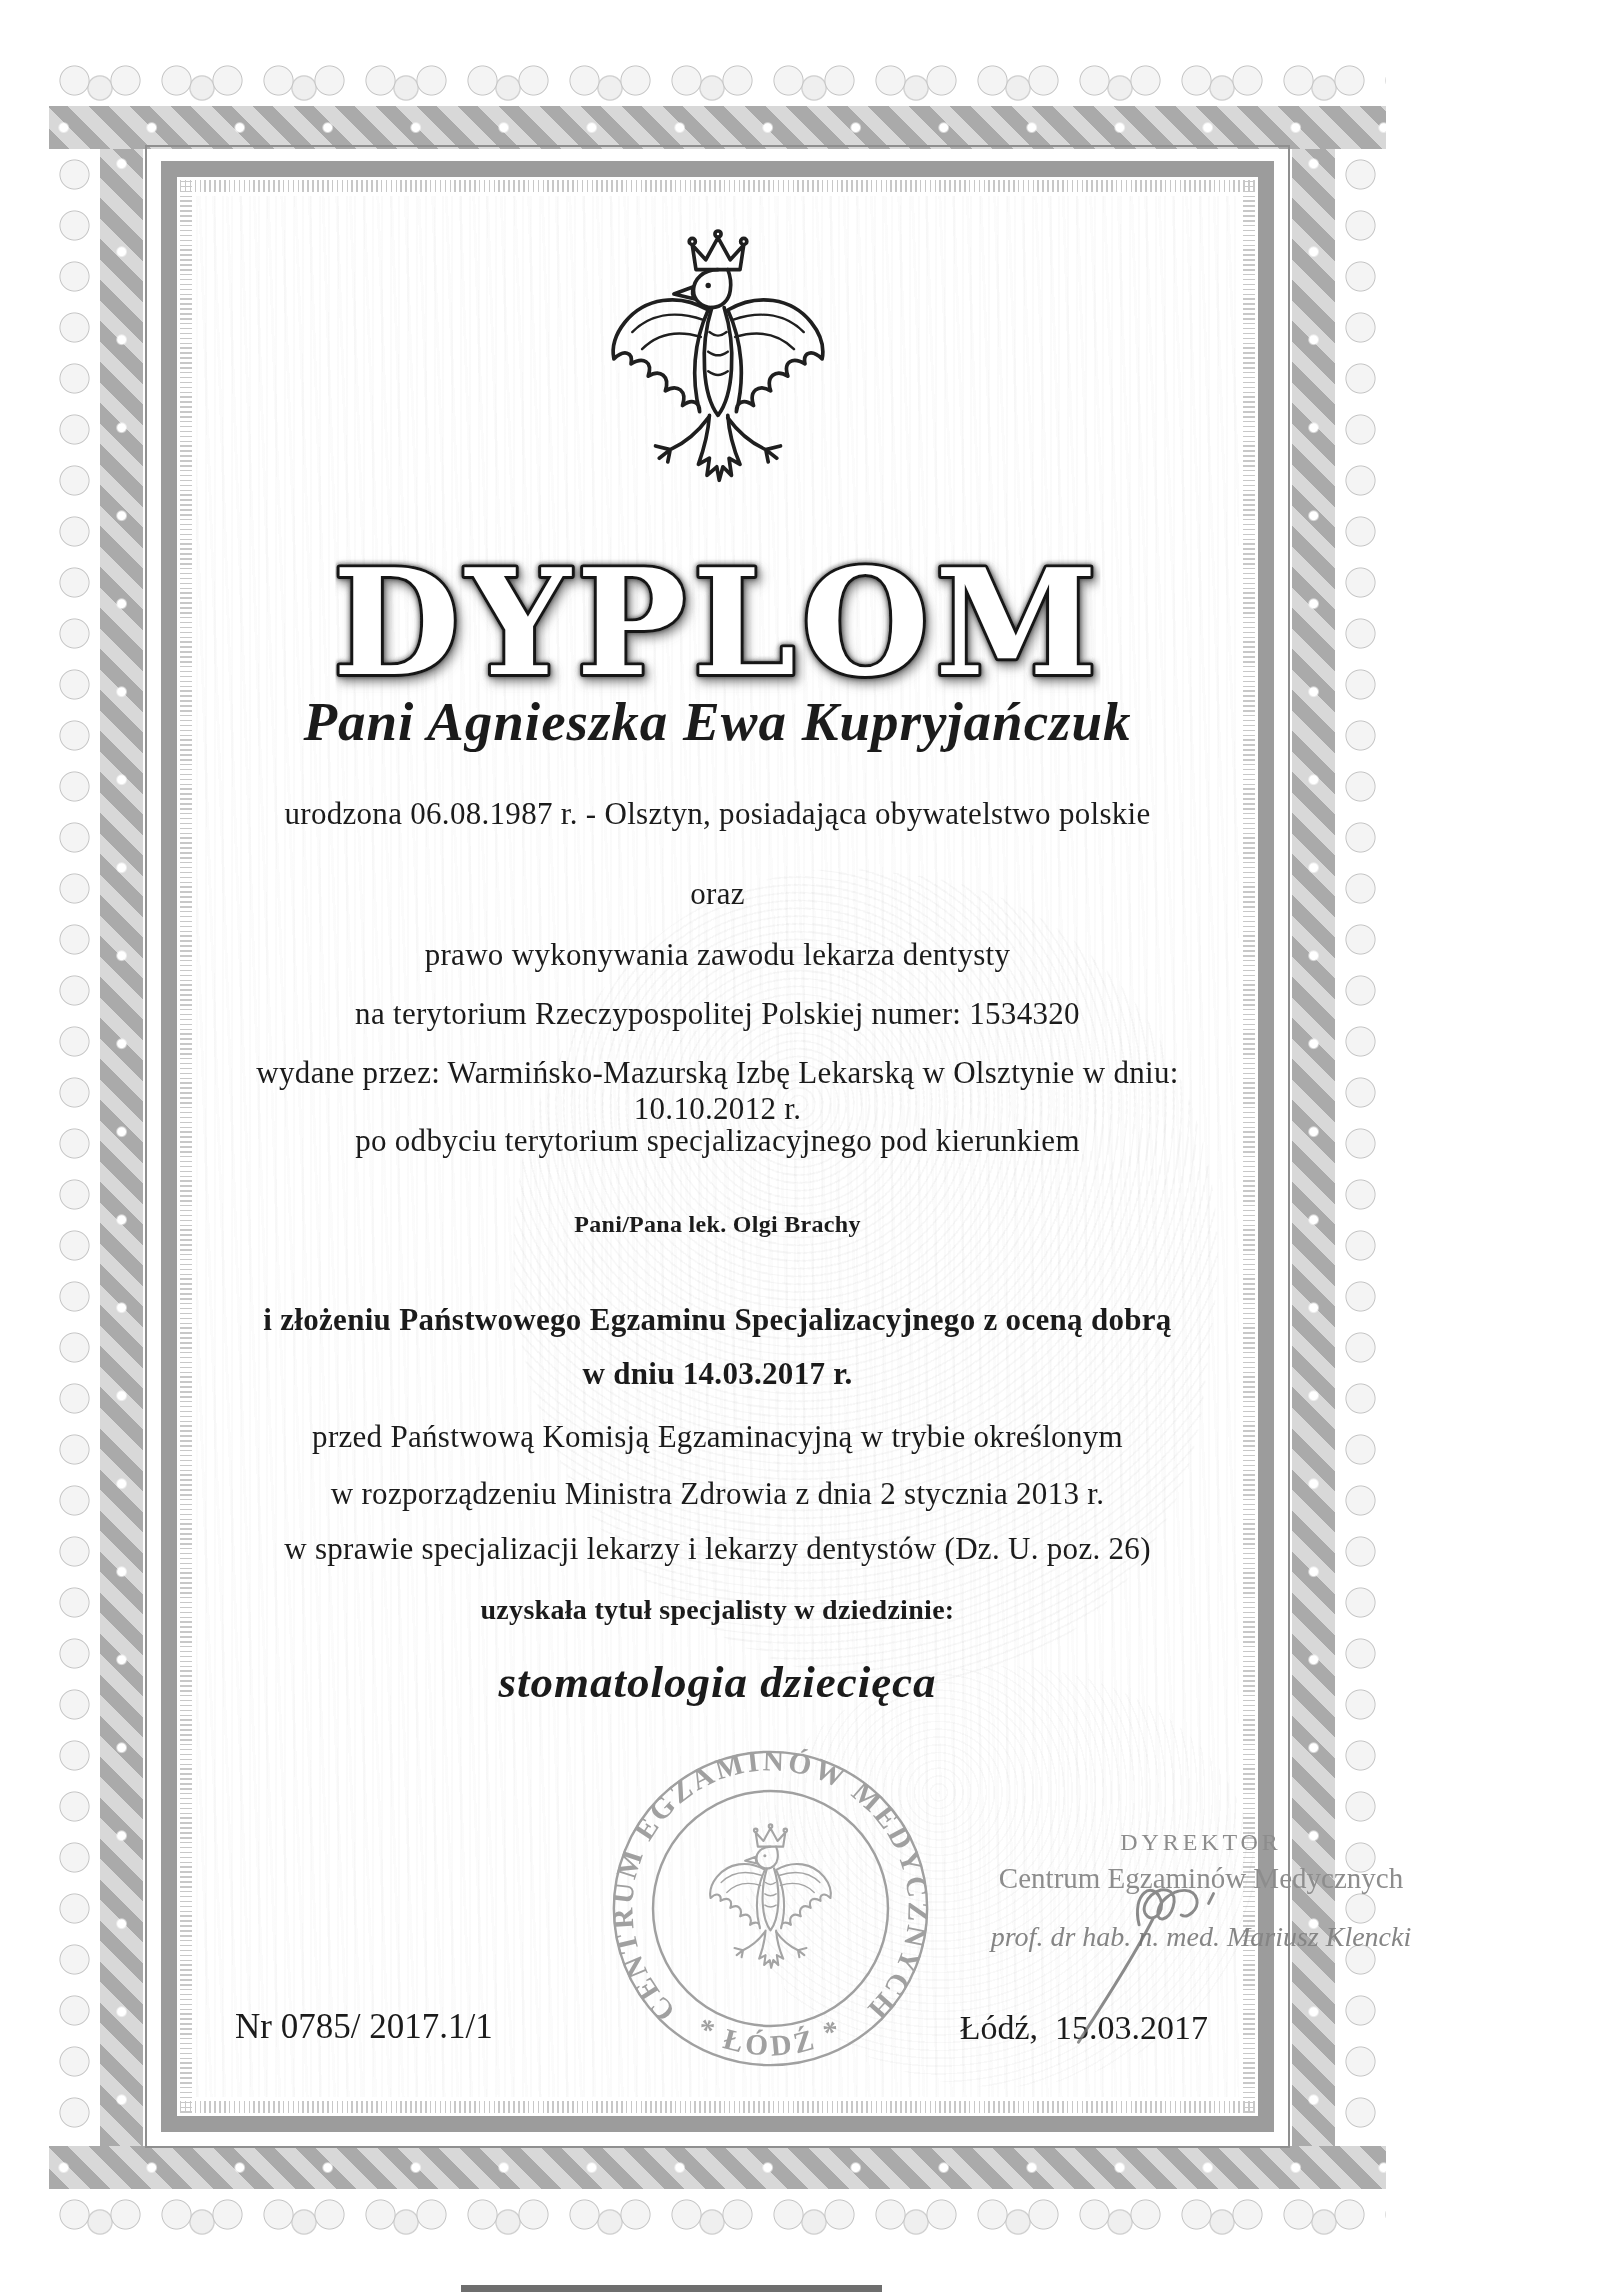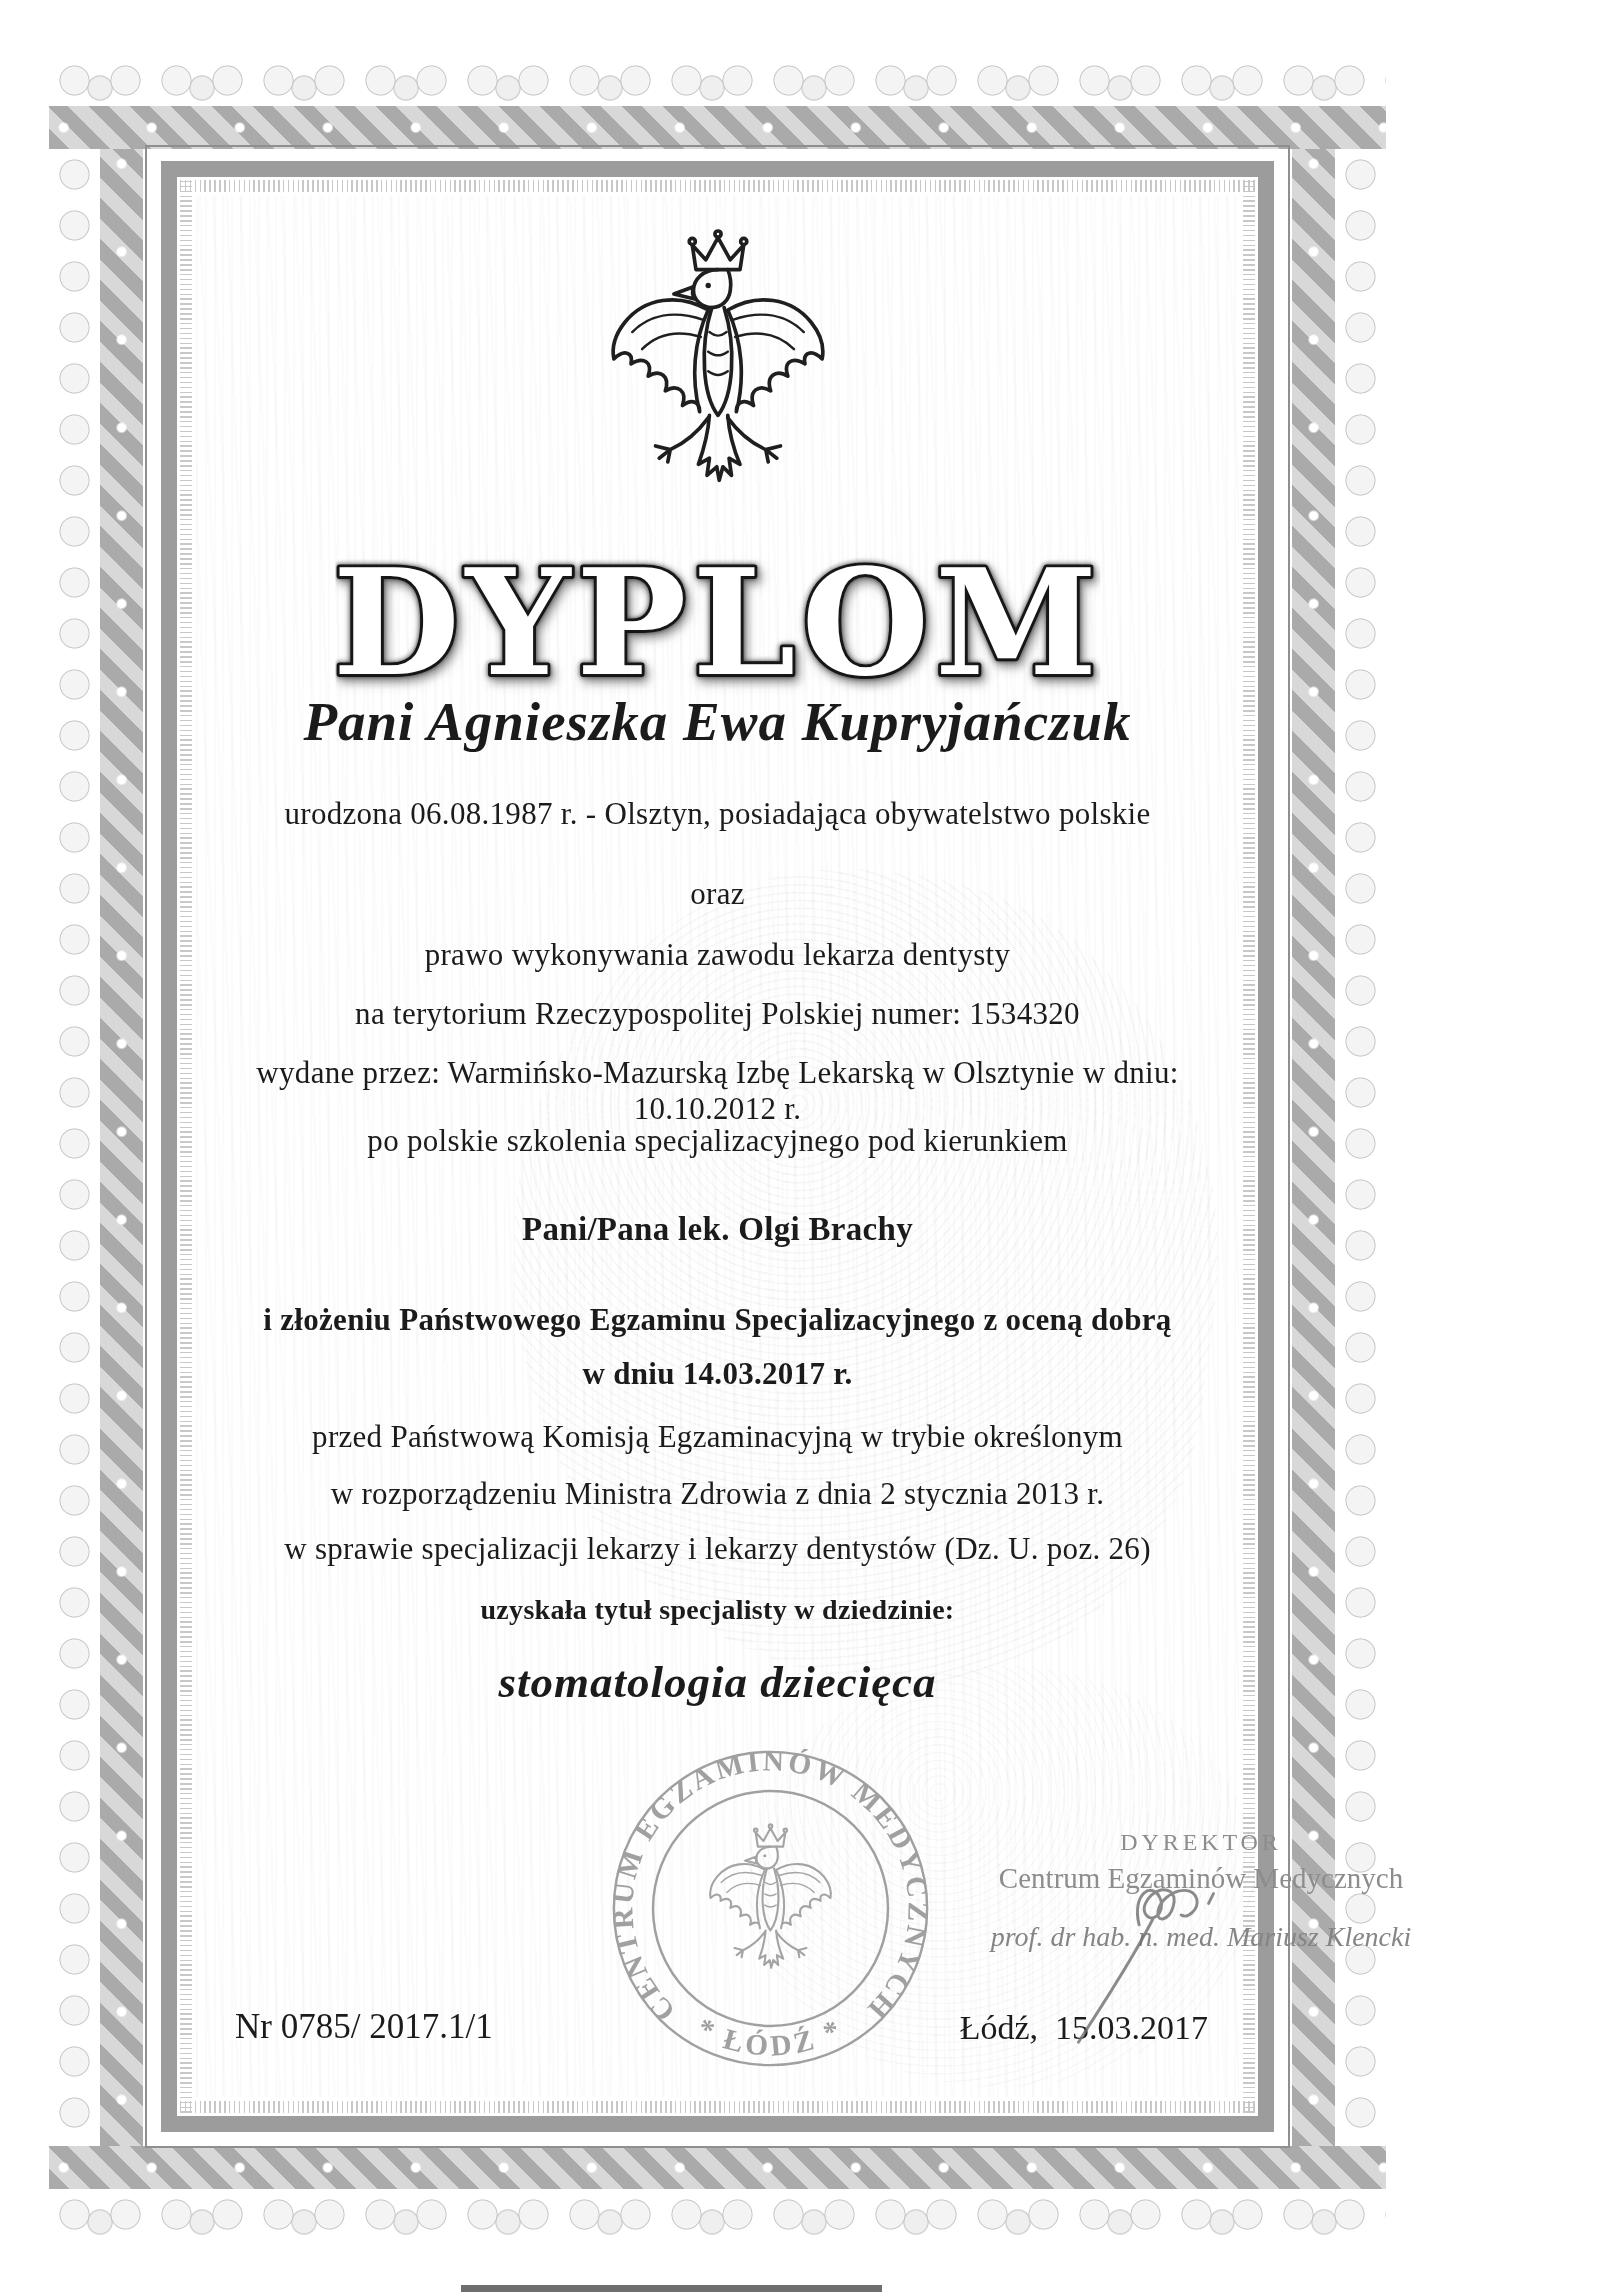--- a/index.html
+++ b/index.html
@@ -55,21 +55,21 @@
     background:repeating-radial-gradient(circle at 38% 30%, rgba(90,90,90,.10) 0 1.5px, transparent 1.5px 7.8px);
     filter:blur(0.4px);}
   .wm1{left:314px;top:676px;width:706px;height:804px;border-radius:48% 52% 42% 58%;transform:rotate(7deg);}
   .wm2{left:549px;top:1470px;width:510px;height:421px;border-radius:50%;opacity:.35;}
   .row{position:absolute;left:0;right:0;text-align:center;z-index:1;}
   .body-line{font-size:31px;letter-spacing:0.3px;}
   .bold{font-weight:bold;}
   .emblem{position:absolute;left:50%;transform:translateX(-50%);top:33px;z-index:1;color:#1f1f1f;}
   .title-svg{position:absolute;left:50%;transform:translateX(-50%);top:339px;z-index:1;}
   .name{top:494px;font-size:55px;font-weight:bold;font-style:italic;letter-spacing:1px;}
-  .supervisor{font-size:33px;}
+  .supervisor{font-size:24px;}
   .intro{font-size:28px;}
   .specialty{top:1460px;font-size:45px;font-weight:bold;font-style:italic;letter-spacing:1px;}
   .seal-svg{position:absolute;left:411px;top:1549px;z-index:1;color:#a4a4a4;}
   .sig-block{position:absolute;width:588px;left:711px;text-align:center;z-index:1;color:#8d8d8d;}
   .sig-role{top:1633px;font-size:24px;letter-spacing:3.9px;}
   .sig-org{top:1666px;font-size:29px;}
   .sig-name{top:1725px;font-size:28px;font-style:italic;color:#858585;}
   .signature-svg{position:absolute;left:841px;top:1678px;z-index:2;color:#6f6f6f;}
   .doc-number{position:absolute;left:39px;top:1811px;font-size:35px;z-index:1;}
   .place-date{position:absolute;right:31px;top:1813px;font-size:34px;white-space:pre;z-index:1;}
@@ -146,21 +146,21 @@
       </defs>
       <text x="390" y="142" text-anchor="middle" font-family="DejaVu Serif, Liberation Serif, serif" font-size="150" font-weight="bold" letter-spacing="6" fill="#ffffff" stroke="#141414" stroke-width="6" paint-order="stroke fill" stroke-linejoin="round" filter="url(#titleShadow)">DYPLOM</text>
     </svg>
 
     <div class="row name">Pani Agnieszka Ewa Kupryjańczuk</div>
     <div class="row body-line" style="top:600px">urodzona 06.08.1987 r. - Olsztyn, posiadająca obywatelstwo polskie</div>
     <div class="row body-line" style="top:680px">oraz</div>
     <div class="row body-line" style="top:741px">prawo wykonywania zawodu lekarza dentysty</div>
     <div class="row body-line" style="top:800px">na terytorium Rzeczypospolitej Polskiej numer: 1534320</div>
     <div class="row body-line" style="top:859px">wydane przez: Warmińsko-Mazurską Izbę Lekarską w Olsztynie w dniu: 10.10.2012 r.</div>
-    <div class="row body-line" style="top:927px">po polskie szkolenia specjalizacyjnego pod kierunkiem</div>
+    <div class="row body-line" style="top:927px">po odbyciu terytorium specjalizacyjnego pod kierunkiem</div>
     <div class="row body-line bold supervisor" style="top:1015px">Pani/Pana lek. Olgi Brachy</div>
     <div class="row body-line bold" style="top:1106px">i złożeniu Państwowego Egzaminu Specjalizacyjnego z oceną dobrą</div>
     <div class="row body-line bold" style="top:1160px">w dniu 14.03.2017 r.</div>
     <div class="row body-line" style="top:1223px">przed Państwową Komisją Egzaminacyjną w trybie określonym</div>
     <div class="row body-line" style="top:1280px">w rozporządzeniu Ministra Zdrowia z dnia 2 stycznia 2013 r.</div>
     <div class="row body-line" style="top:1335px">w sprawie specjalizacji lekarzy i lekarzy dentystów (Dz. U. poz. 26)</div>
     <div class="row body-line bold intro" style="top:1398px">uzyskała tytuł specjalisty w dziedzinie:</div>
     <div class="row specialty">stomatologia dziecięca</div>
 
     <svg class="seal-svg" width="327" height="327" viewBox="0 0 334 334">

